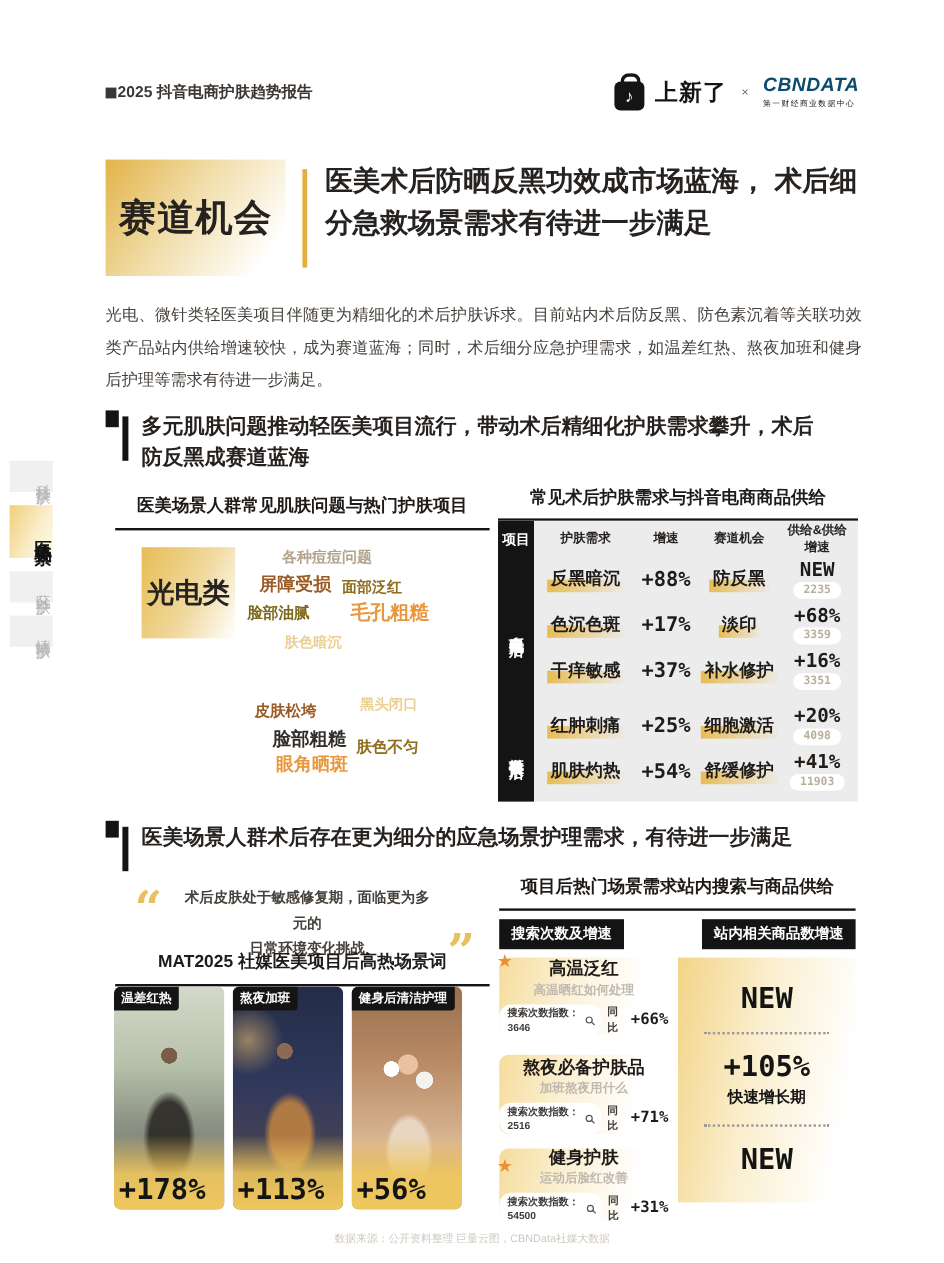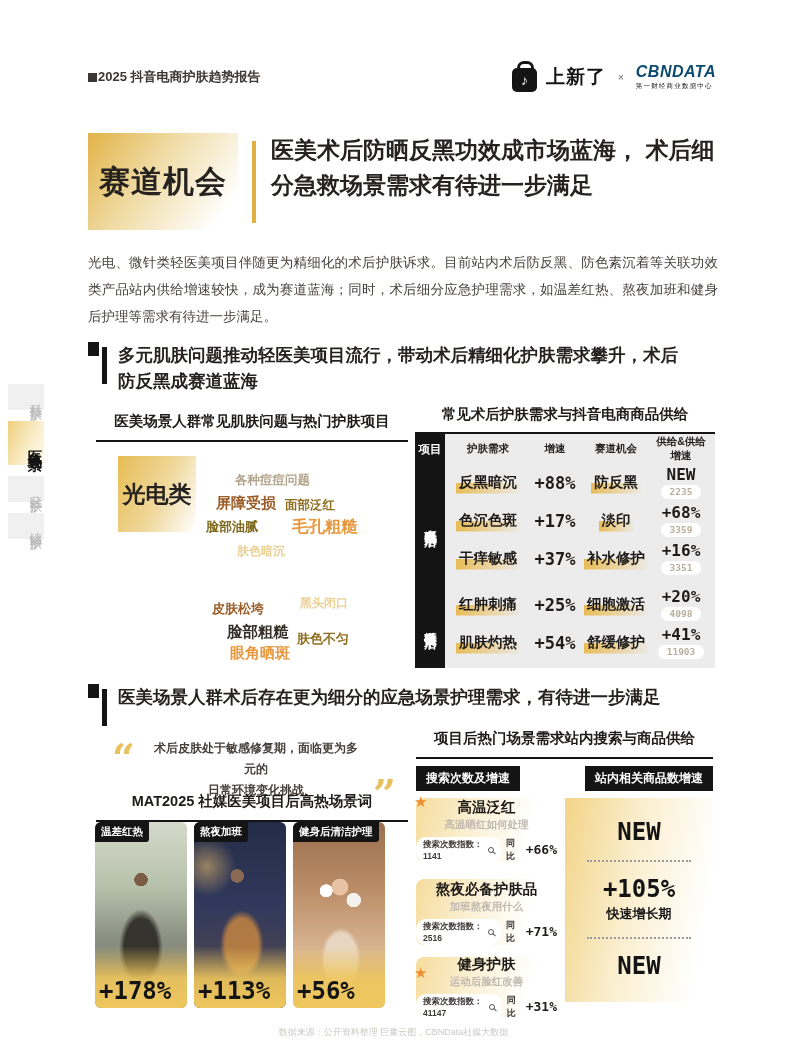--- a/index.html
+++ b/index.html
@@ -41,21 +41,21 @@
   .sidebar { position:absolute; left:8px; top:384px; width:36px; display:flex; flex-direction:column; gap:11px; }
   .tab { writing-mode:vertical-rl; text-orientation:upright; letter-spacing:2px; margin:0 auto; padding:9px 0;
     background:#f0f0f0; color:#b9b9b9; font-size:12.5px; width:36px; text-align:center; }
   .tab.active { background:linear-gradient(115deg,#F0CF7C 0%,#FAEECC 60%,#FDF8EA 100%); color:#141414; font-weight:800; font-size:14.5px; padding:18px 0; }
 
   
   .lchart { position:absolute; left:96px; top:412px; width:312px; height:262px; }
   .chart-title { font-size:14.5px; font-weight:800; color:#1f1b18; text-align:center; padding-bottom:9px; border-bottom:2px solid #141414; }
   .gbox { position:absolute; width:78px; height:76px; background:linear-gradient(115deg,#E7BC54 0%,#F0D99E 55%,rgba(255,255,255,0) 100%);
     display:flex; align-items:center; justify-content:center; font-size:23px; font-weight:800; color:#262220; }
-  .cw { position:absolute; white-space:nowrap;margin-top:16px; }
+  .cw { position:absolute; white-space:nowrap; }
   .c-tan   { color:#B3A58D; font-weight:600; }
   .c-brown { color:#9A5B26; font-weight:800; }
   .c-olive { color:#8F6E1E; font-weight:800; }
   .c-dkol  { color:#7E681C; font-weight:800; }
   .c-org   { color:#E8973C; font-weight:800; }
   .c-pale  { color:#EBD092; font-weight:600; }
   .c-dark  { color:#332E28; font-weight:800; }
 
   
   .rtable { position:absolute; left:415px; top:405px; width:300px; }
@@ -295,21 +295,21 @@
     <span class="blabel">搜索次数及增速</span>
     <span class="blabel">站内相关商品数增速</span>
   </div>
 
   <div class="scard" style="top:798px; height:64px;">
     <span class="cstar" style="left:-2px; top:-4px;">★</span>
     <div class="kw">高温泛红</div>
     <div class="ksub">高温晒红如何处理</div>
     <div class="prow">
       <span class="spill">
-        <span>搜索次数指数：1141</span>
+        <span>搜索次数指数：3646</span>
         <span class="mag"></span>
       </span>
       <span class="yoyl">同比</span>
       <span class="yoyv num">+66%</span>
     </div>
   </div>
 
   <div class="scard" style="top:879px; height:66px;">
     <div class="kw">熬夜必备护肤品</div>
     <div class="ksub">加班熬夜用什么</div>
@@ -322,21 +322,21 @@
       <span class="yoyv num">+71%</span>
     </div>
   </div>
 
   <div class="scard" style="top:957px; height:60px;">
     <span class="cstar" style="left:-2px; top:8px;">★</span>
     <div class="kw">健身护肤</div>
     <div class="ksub">运动后脸红改善</div>
     <div class="prow">
       <span class="spill">
-        <span>搜索次数指数：41147</span>
+        <span>搜索次数指数：54500</span>
         <span class="mag"></span>
       </span>
       <span class="yoyl">同比</span>
       <span class="yoyv num">+31%</span>
     </div>
   </div>
 
   <div class="sbox">
     <div class="sitem">
       <div class="sval num">NEW</div>

